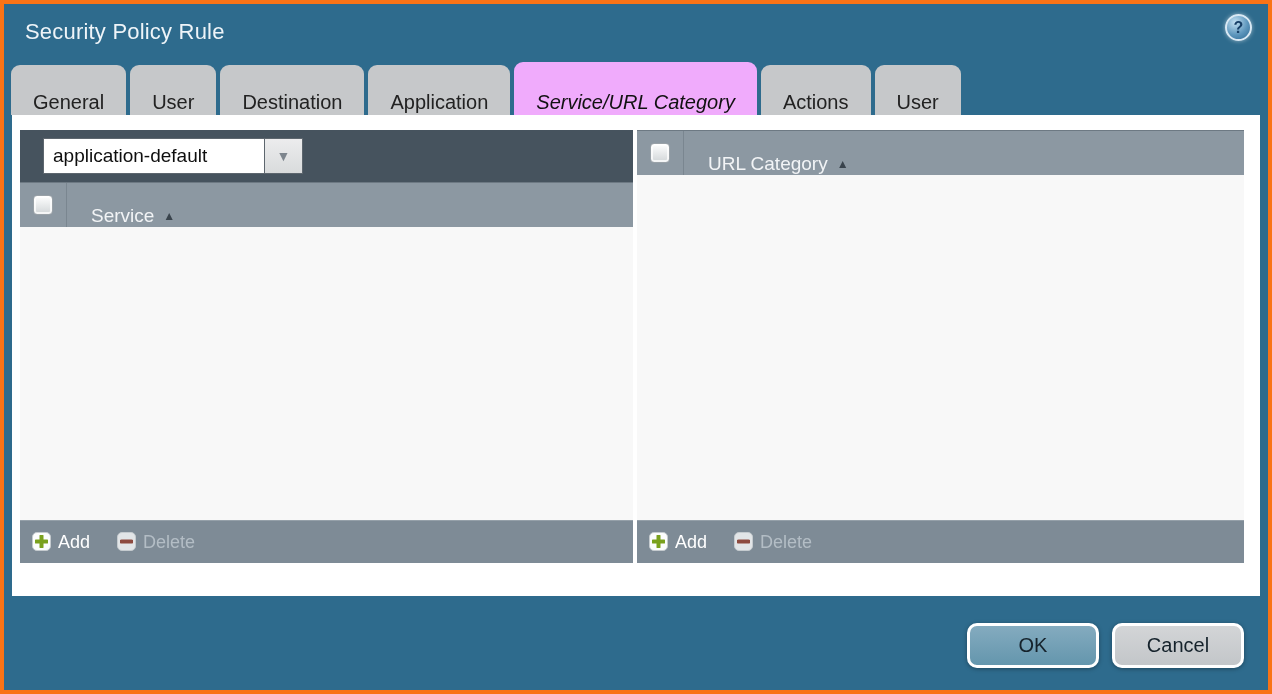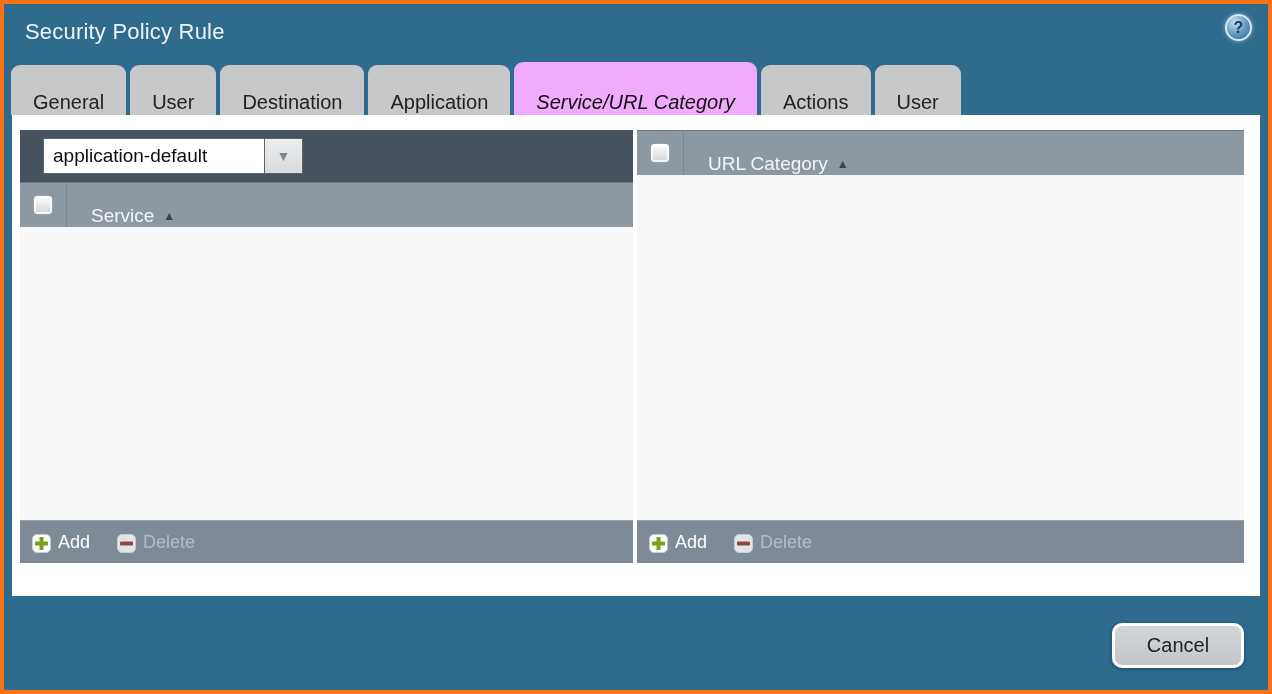--- a/index.html
+++ b/index.html
@@ -88,21 +88,21 @@
   .col-label { color:#f2f4f6; font-size:19px; }
   .sort { margin-left:9px; color:#39434c; font-size:12px; line-height:1; }
   .any-label { color:#f5f7f8; font-size:19px; margin-left:13px; }
   
   .tbody { flex:1; background:#f8f8f8; }
   .tfoot {
     height:43px; flex:none; background:#7e8b96;
     border-top:1px solid #95a0a9;
     display:flex; align-items:center; padding-left:12px;
   }
-  .tool { display:flex; align-items:flex-end; margin-right:27px; cursor:pointer; }
+  .tool { display:flex; align-items:flex-start; margin-right:27px; cursor:pointer; }
   .tool-icon {
     width:19px; height:19px; border-radius:5px;
     display:flex; align-items:center; justify-content:center;
   }
   .tool-icon.add { background:#fcfdfd; border:1px solid #c5cbcf; }
   .tool-icon.del { background:#e2e5e7; border:1px solid #c5cbcf; }
   .tool-label { font-size:18px; margin-left:7px; }
   .tool.enabled .tool-label { color:#ffffff; }
   .tool.disabled { cursor:default; }
   .tool.disabled .tool-label { color:#b3bdc5; }
@@ -208,16 +208,17 @@
               </svg>
           </span>
           <span class="tool-label">Delete</span>
         </div>
       </div>
     </div>
 
   </div>
 
   <div class="btnrow">
+    <div class="btn btn-ok">OK</div>
     <div class="btn btn-cancel">Cancel</div>
   </div>
 
 </div>
 
 </body></html>

